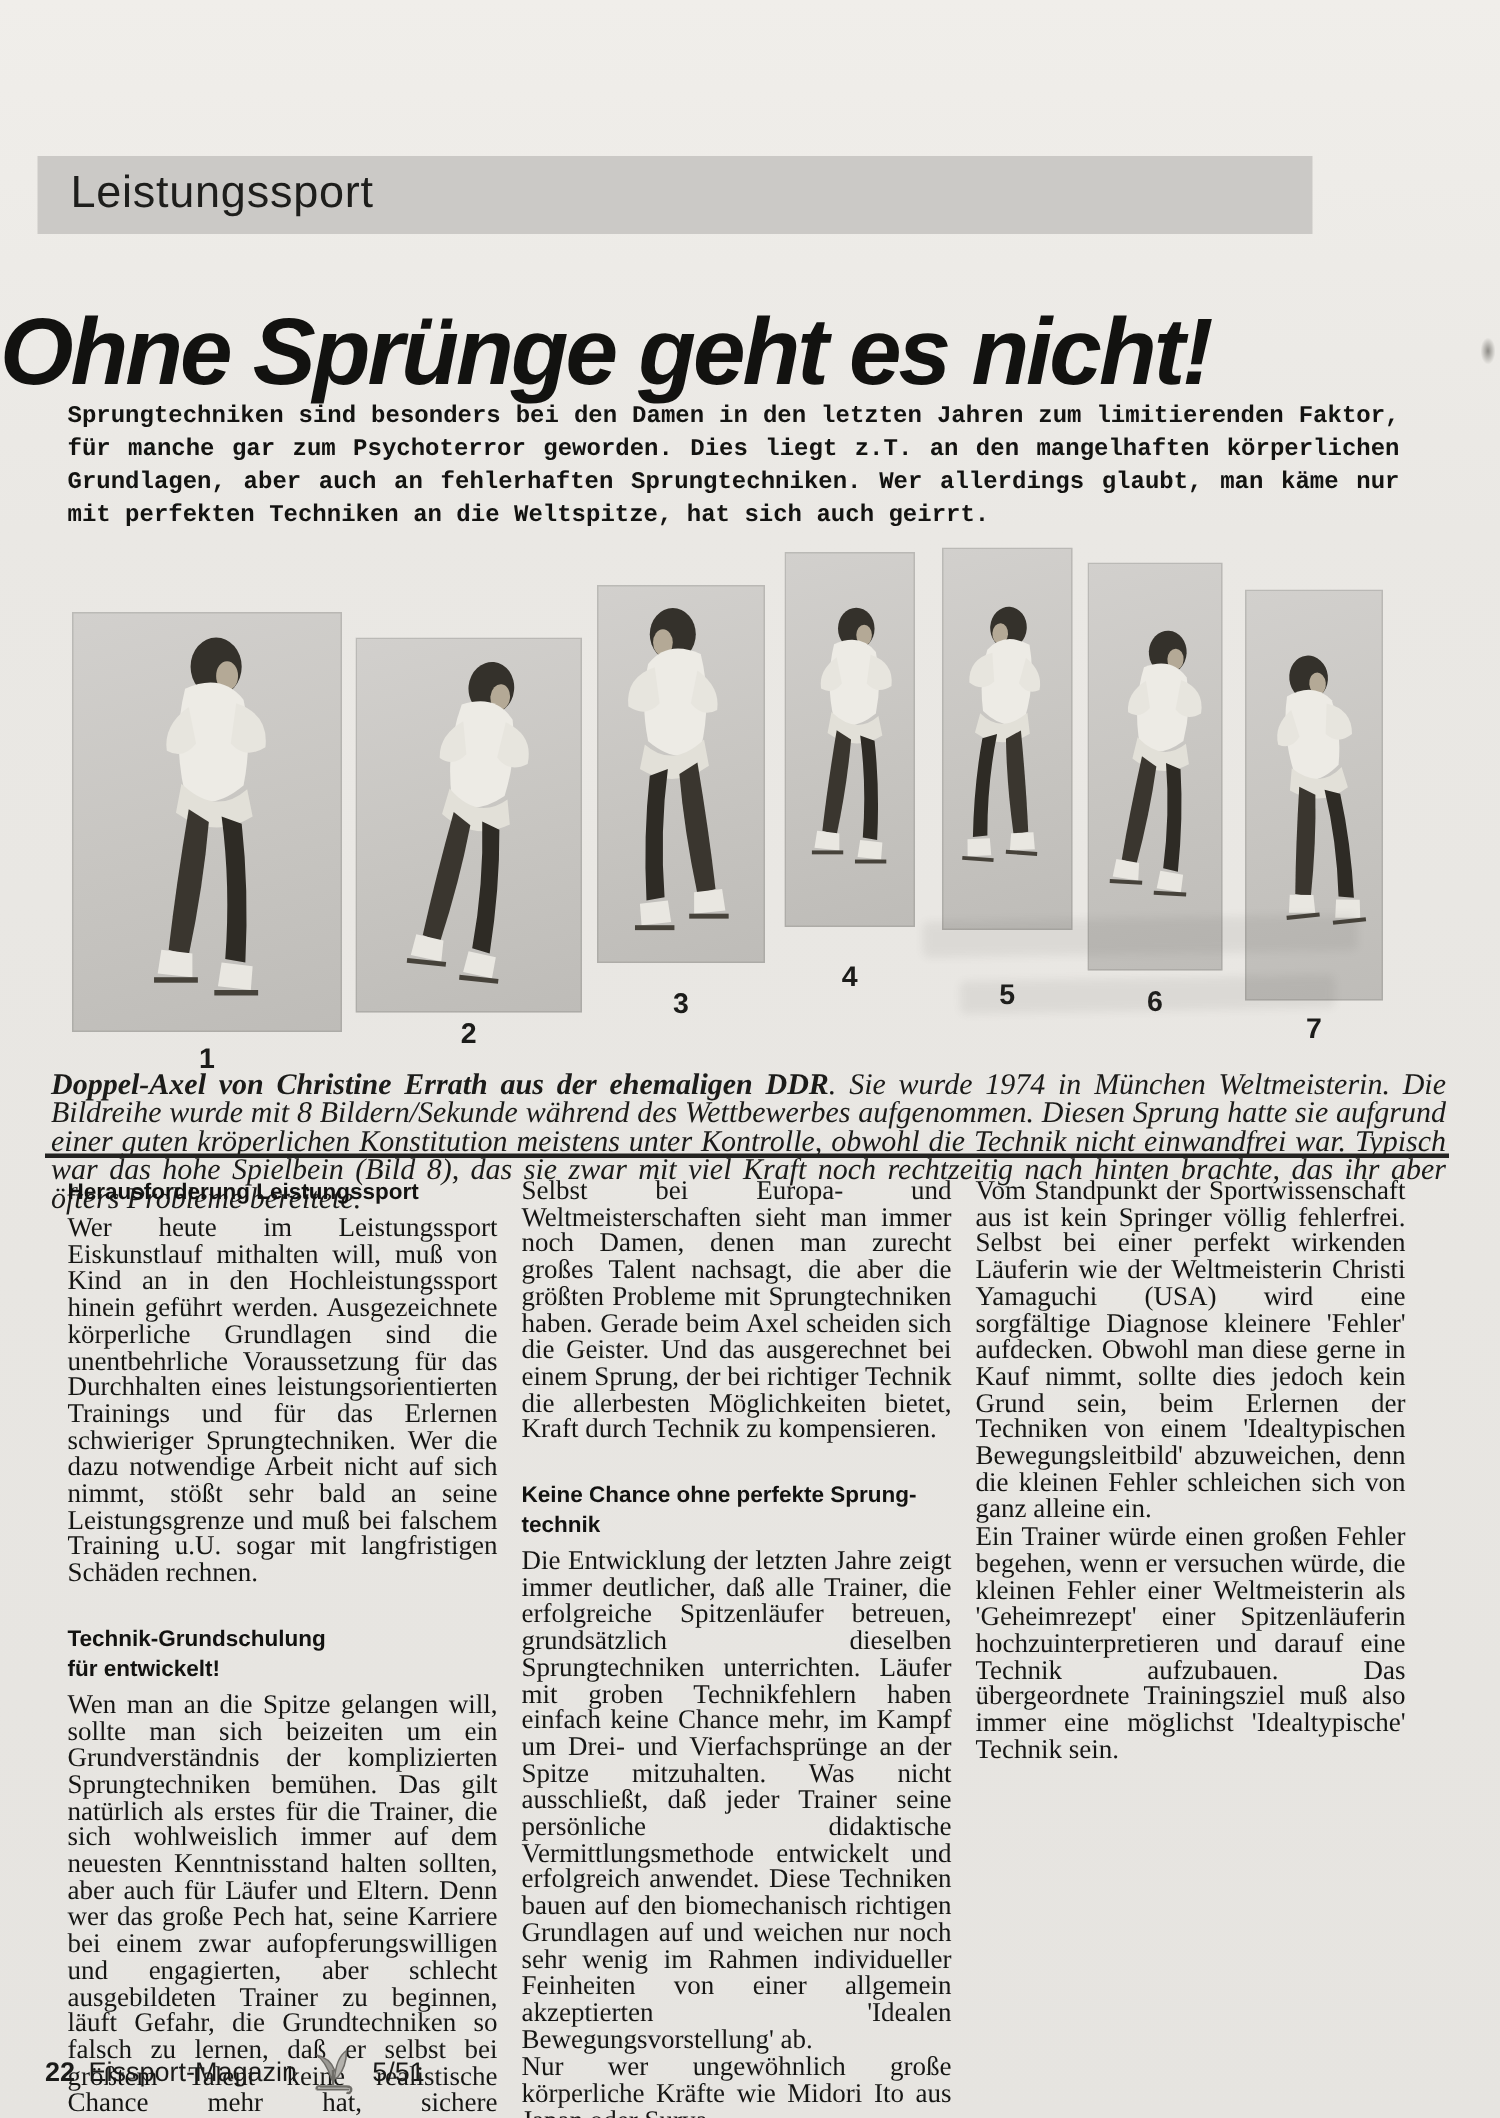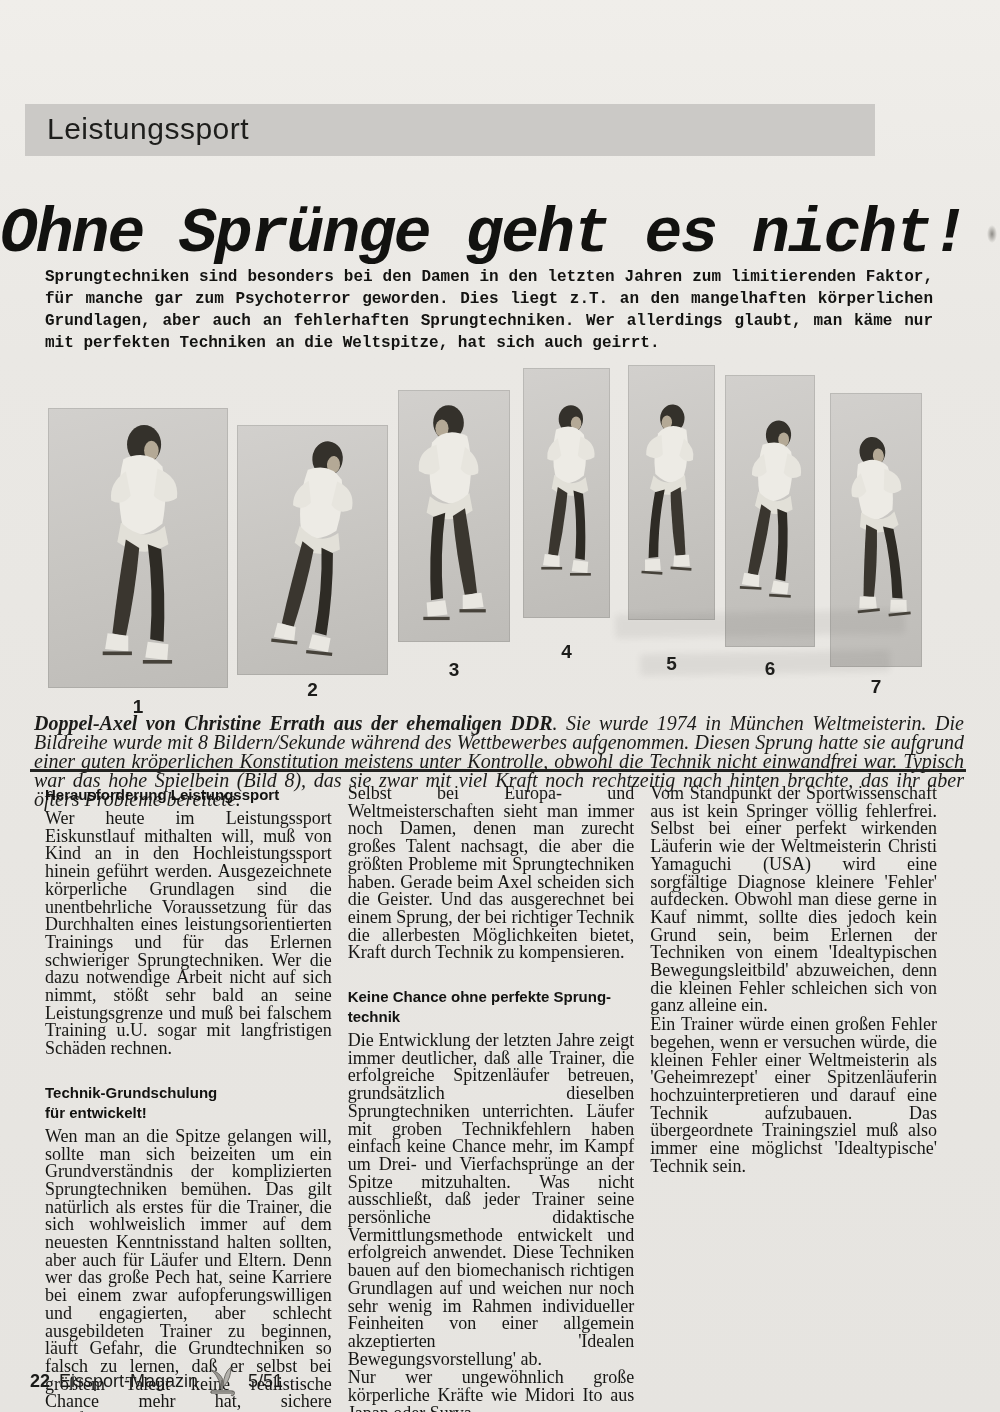--- a/index.html
+++ b/index.html
@@ -6,22 +6,22 @@
   .page{
     position:relative;width:1000px;height:1412px;margin:0 auto;overflow:hidden;
     background:linear-gradient(180deg,#f0eeea 0%,#eae8e4 25%,#e8e6e2 60%,#e6e4e0 100%);
     font-family:"Liberation Serif", serif;color:#171715;
   }
   
   .section-bar{position:absolute;left:25px;top:60px;width:850px;height:52px;background:#cbc9c6;margin-top:44px;}
   .section-label{position:absolute;left:22px;top:8px;font-family:"Liberation Sans",sans-serif;
     font-size:30px;font-weight:400;color:#1e1e1c;letter-spacing:.5px;}
   
-  .title{position:absolute;left:0;top:157px;width:876px;text-align:center;
-    font-family:Liberation Mono, monospace;font-weight:bold;font-style:italic;
+  .title{position:absolute;left:0;top:157px;width:876px;
+    font-family:Liberation Sans, sans-serif;font-weight:bold;font-style:italic;
     font-size:63px;letter-spacing:-2px;color:#121210;white-space:nowrap;}
   
   .intro{position:absolute;left:45px;top:266px;width:888px;margin:0;
     font-family:Liberation Mono, monospace;font-weight:bold;font-size:16px;
     line-height:22px;text-align:justify;color:#131311;}
   
   .frame{position:absolute;}
   .pic{width:100%;height:100%;overflow:hidden;
     background:linear-gradient(165deg,#d2d0cd 0%,#c7c5c1 55%,#bebcb8 100%);
     box-shadow:0 0 0 1px rgba(120,118,114,.25) inset;}

